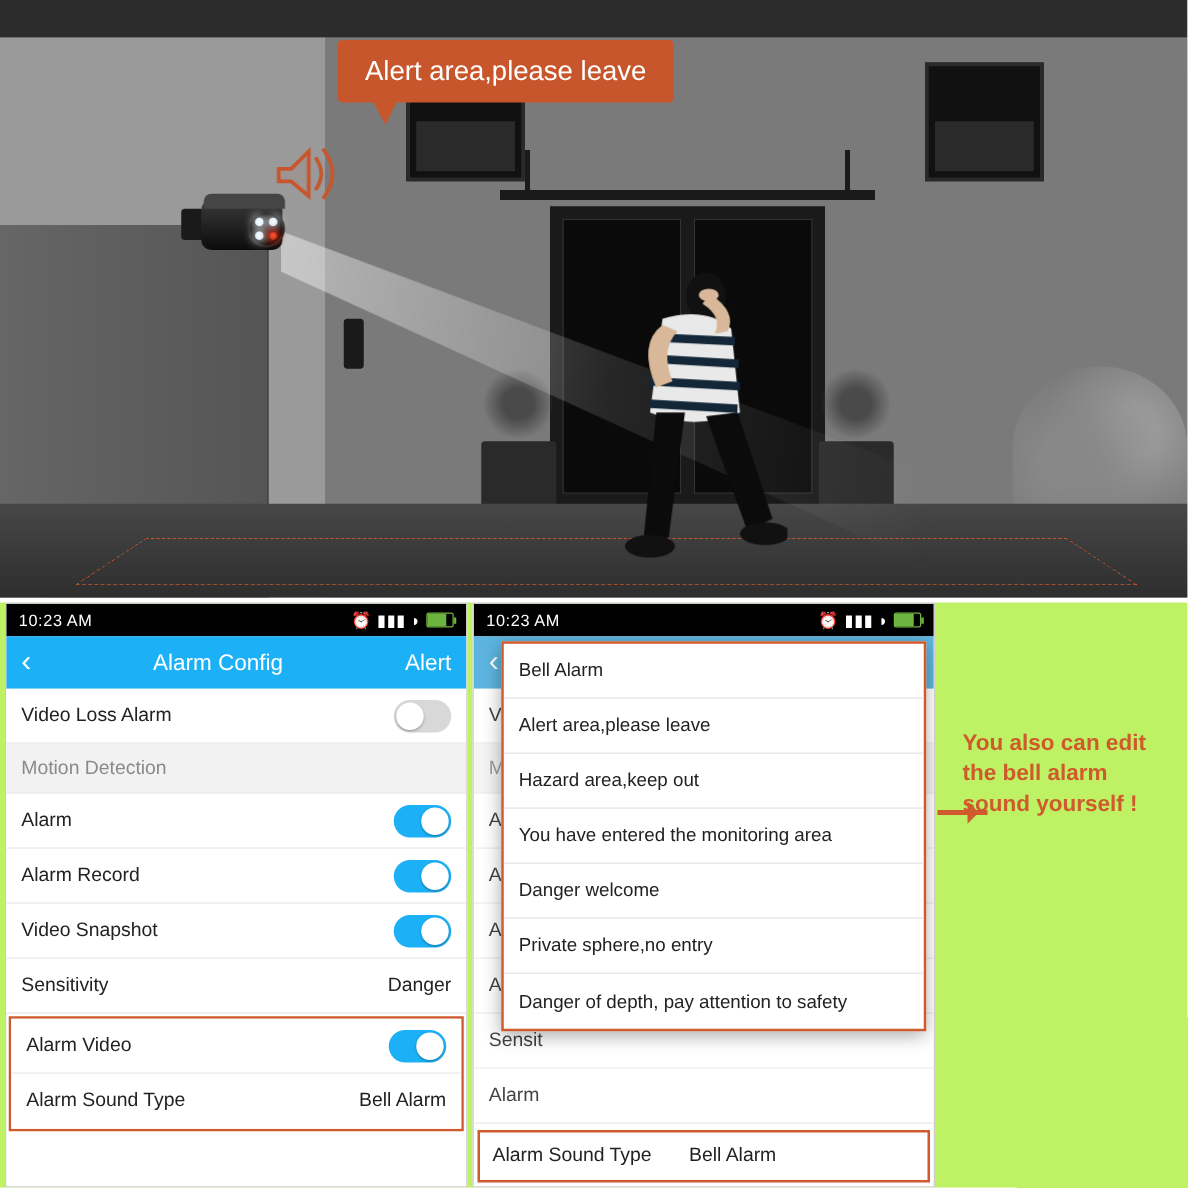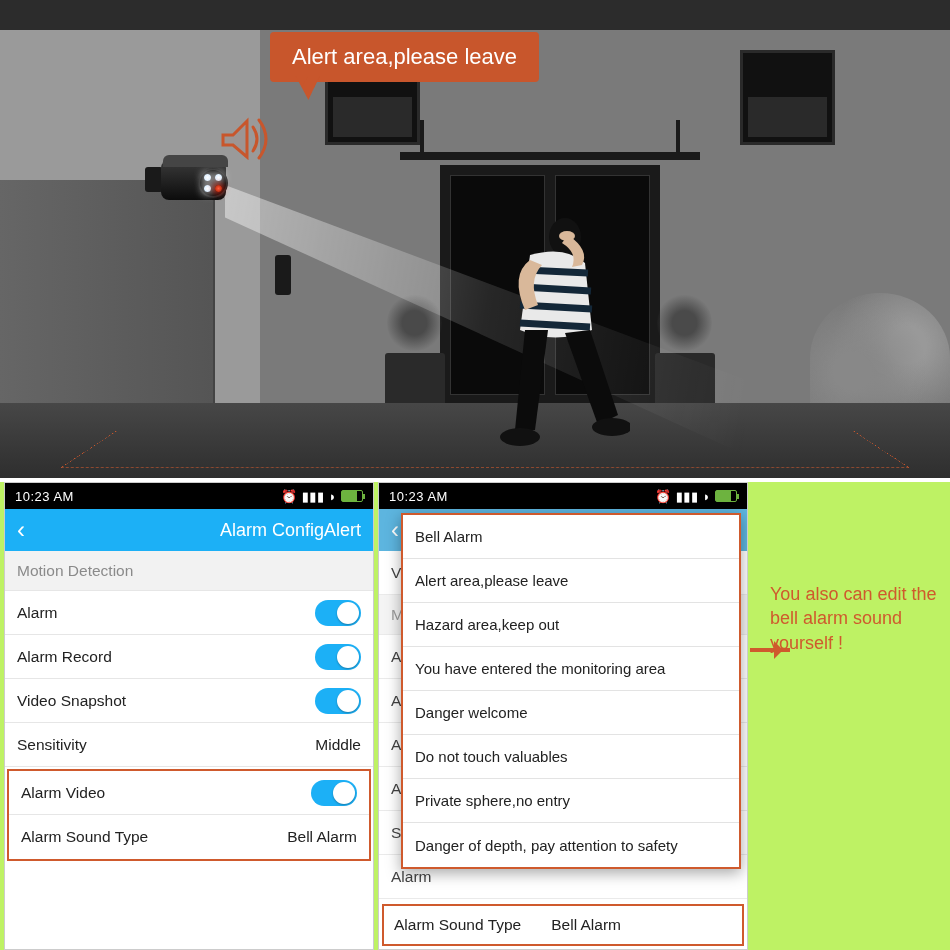--- a/index.html
+++ b/index.html
@@ -118,21 +118,21 @@
                 font-size:13px; letter-spacing:.5px;}
   .status-icons { display:flex; align-items:center; gap:4px; }
   .status-icons .batt { width:22px; height:12px; border:1px solid #6db33f;
                         border-radius:2px; position:relative; }
   .status-icons .batt::after{content:"";position:absolute;right:-3px;top:3px;width:2px;height:5px;background:#6db33f;}
   .status-icons .batt i{display:block;height:100%;width:75%;background:#6db33f;}
   .header { height:42px; background:#1cb0f6; color:#fff; display:flex;
             align-items:center; justify-content:space-between; padding:0 12px;
             font-size:18px; }
   .header .back { font-size:24px; line-height:1; }
-  .header .title { flex:1; text-align:right; }
+  .header .title { flex:1; text-align:center; }
   .row { height:44px; border-bottom:1px solid #e6e6e6; display:flex;
          align-items:center; justify-content:space-between; padding:0 12px;
          background:#fff; }
   .row.section { background:#f2f2f2; color:#8a8a8a; height:40px; }
   .toggle { width:46px; height:26px; border-radius:13px; background:#d8d8d8;
             position:relative; }
   .toggle .knob { position:absolute; top:2px; left:2px; width:22px; height:22px;
                   background:#fff; border-radius:50%; box-shadow:0 1px 2px rgba(0,0,0,.3);
                   transition:left .15s; }
   .toggle.on { background:#1cb0f6; }
@@ -152,21 +152,21 @@
   .bottom-row-hl { position:absolute; left:3px; right:3px; bottom:3px; height:42px;
                    border:2px solid #cf5a2d; display:flex; align-items:center;
                    padding:0 10px; gap:30px; background:#fff; }
 
   
   .arrow { position:absolute; left:750px; top:166px; width:40px; height:4px;
            background:#cf5a2d; }
   .arrow::after { content:""; position:absolute; right:-2px; top:-7px;
                   border:9px solid transparent; border-left-color:#cf5a2d; }
   .annotation { position:absolute; left:770px; top:100px; width:175px;
-                color:#cf5a2d; font-size:18px; font-weight:400; line-height:1.35; }
+                color:#cf5a2d; font-size:18px; font-weight:700; line-height:1.35; }
 </style>
 </head>
 <body>
 
 <div class="scene">
   <div class="roof"></div>
   <div class="house-wall"></div>
   <div class="garage">
     <div class="garage-door"></div>
   </div>
@@ -262,20 +262,26 @@
             <i></i>
           </span>
       </div>
     </div>
     <div class="header">
       <span class="back">‹</span>
       <span class="title">Alarm Config</span>
       <span>Alert</span>
     </div>
 
+    <div class="row">
+      <span>Video Loss Alarm</span>
+      <span class="toggle">
+          <span class="knob"></span>
+        </span>
+    </div>
     <div class="row section">
       <span>Motion Detection</span>
     </div>
     <div class="row">
       <span>Alarm</span>
       <span class="toggle on">
           <span class="knob"></span>
         </span>
     </div>
     <div class="row">
@@ -285,21 +291,21 @@
         </span>
     </div>
     <div class="row">
       <span>Video Snapshot</span>
       <span class="toggle on">
           <span class="knob"></span>
         </span>
     </div>
     <div class="row">
       <span>Sensitivity</span>
-      <span class="value">Middle</span>
+      <span class="value">Danger</span>
     </div>
     <div class="highlight-box" style="margin:2px;">
       <div class="row" style="border-bottom:1px solid #e6e6e6">
         <span>Alarm Video</span>
         <span class="toggle on">
             <span class="knob"></span>
           </span>
       </div>
       <div class="row" style="border-bottom:none">
         <span>Alarm Sound Type</span>
@@ -351,21 +357,20 @@
           <span>Alarm</span>
         </div>
     </div>
 
     <div class="dropdown">
       <div class="dd-item">Bell Alarm</div>
       <div class="dd-item">Alert area,please leave</div>
       <div class="dd-item">Hazard area,keep out</div>
       <div class="dd-item">You have entered the monitoring area</div>
       <div class="dd-item">Danger welcome</div>
-      <div class="dd-item">Do not touch valuables</div>
       <div class="dd-item">Private sphere,no entry</div>
       <div class="dd-item">Danger of depth, pay attention to safety</div>
     </div>
 
     <div class="bottom-row-hl">
       <span>Alarm Sound Type</span>
       <span class="value">Bell Alarm</span>
     </div>
   </div>
 

